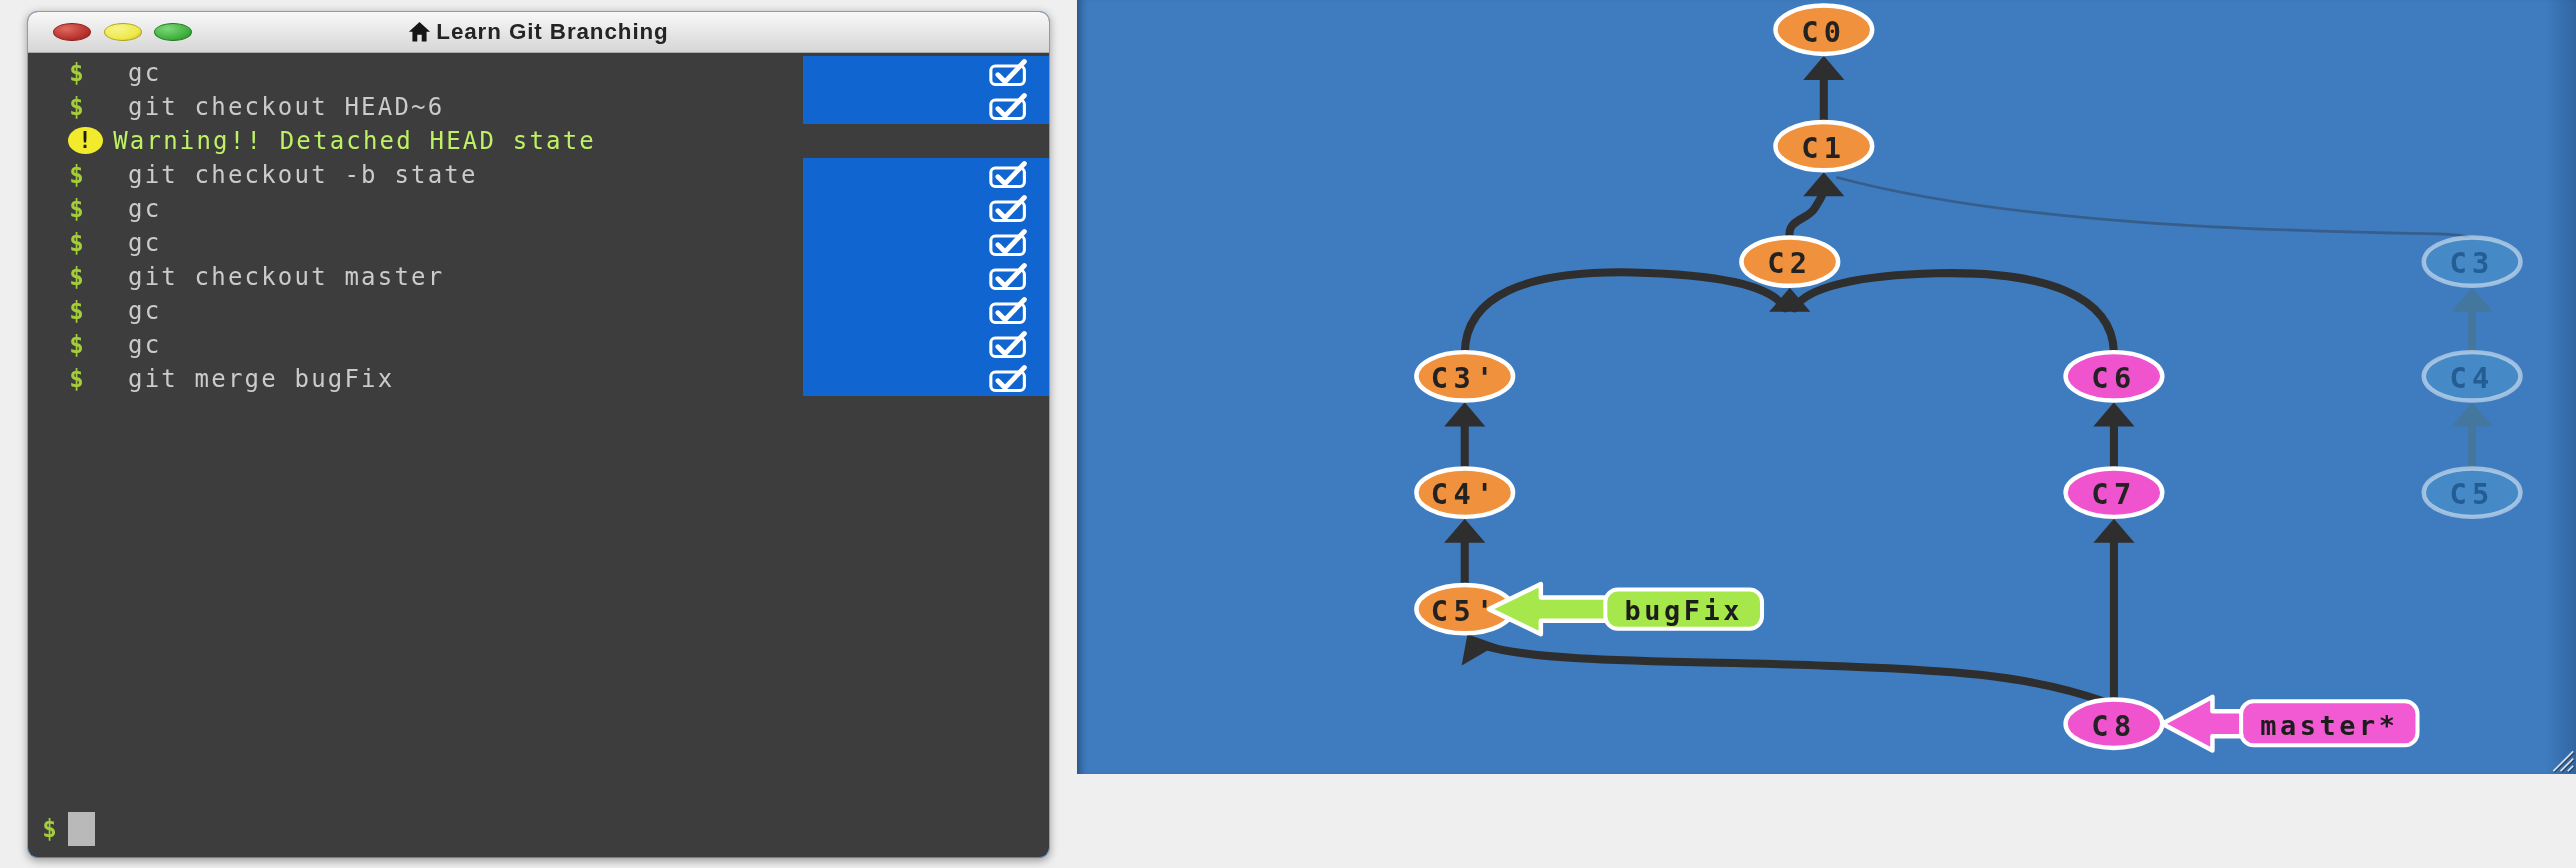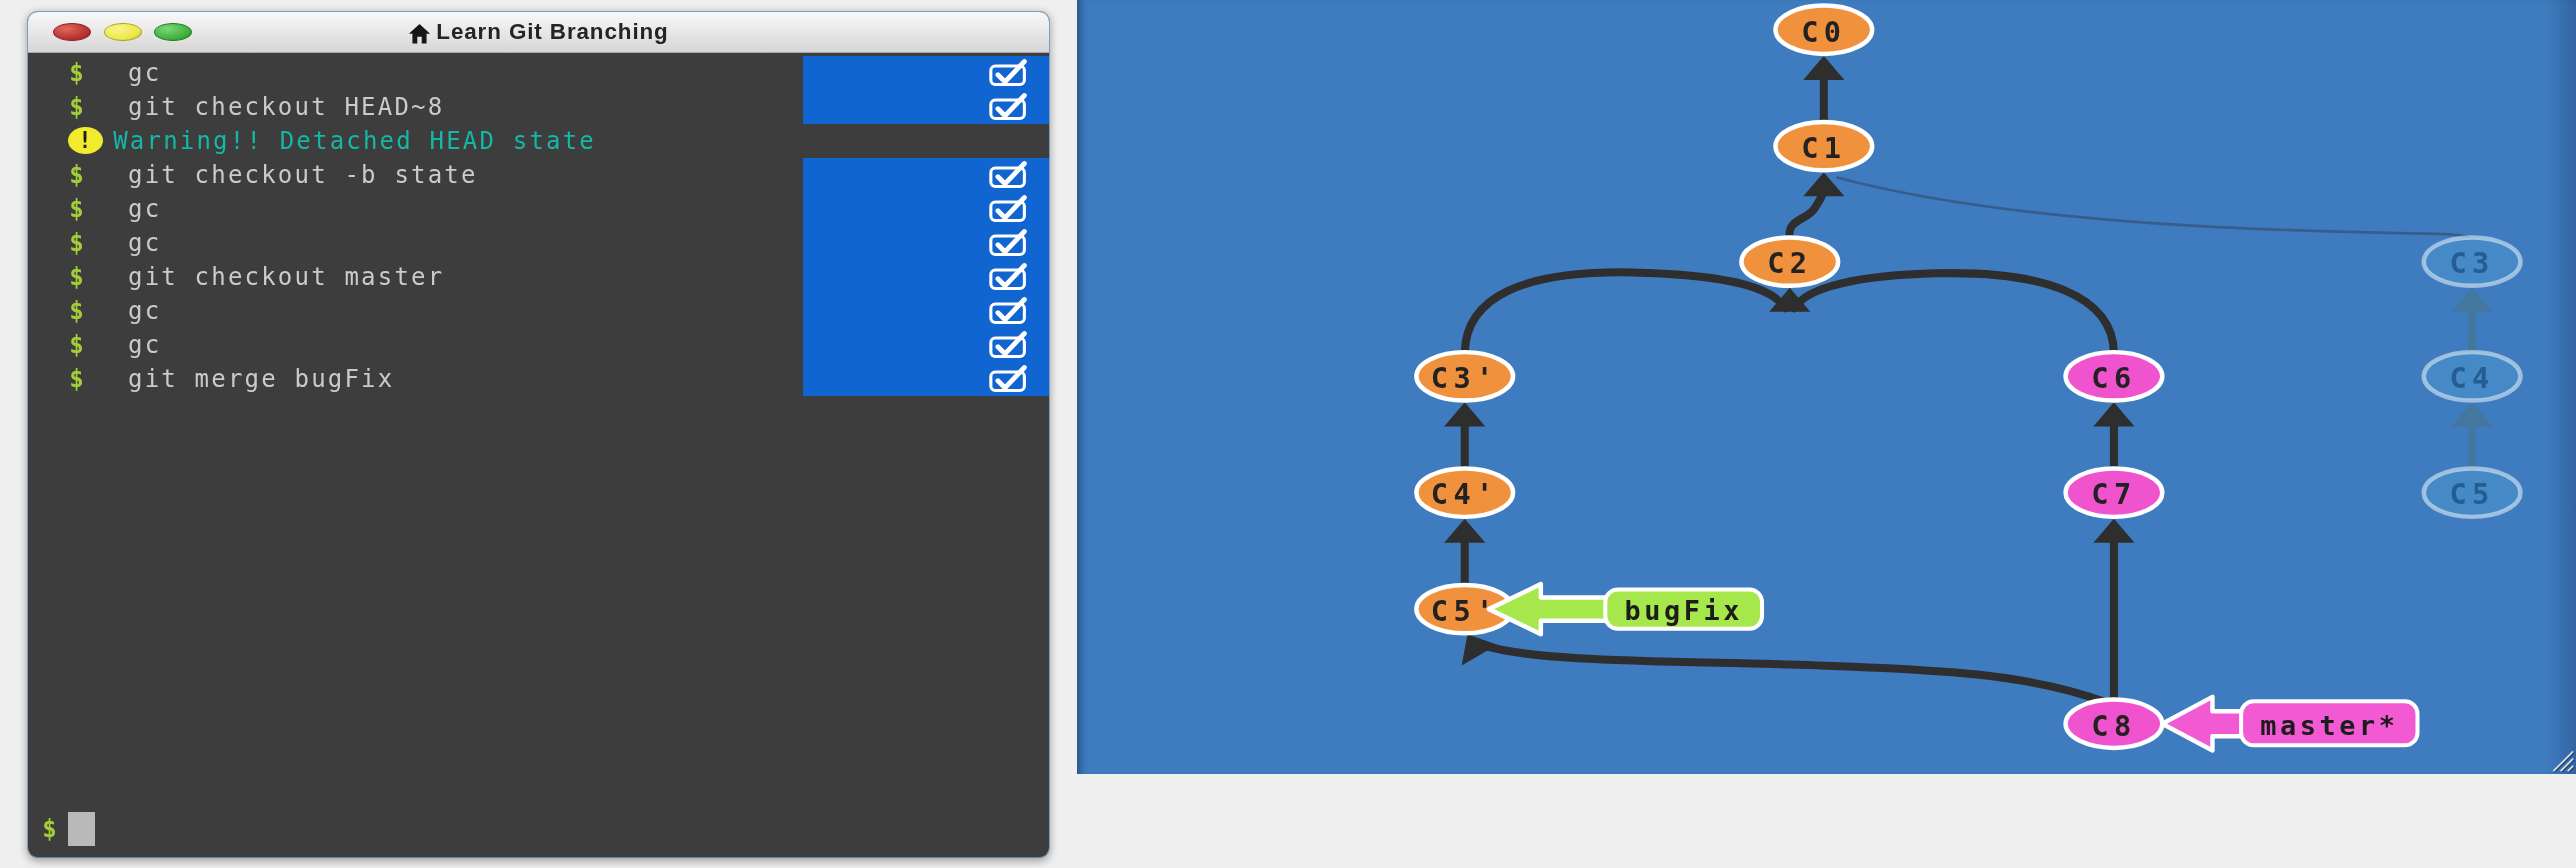--- a/index.html
+++ b/index.html
@@ -16,38 +16,38 @@
   .titlebar{
     height:41px; background:linear-gradient(#F8F8F8,#E9E9E9 45%,#D6D6D6);
     border-bottom:0.9px solid #A9A9A9; position:relative;
     display:flex; align-items:center; justify-content:center;
   }
   .traffic-lights{ position:absolute; left:25px; top:0; height:100%; display:flex; align-items:center; gap:12.5px; }
   .tl{ width:38px; height:18px; border-radius:50%; }
   .tl-close{ background:radial-gradient(ellipse at 35% 30%, #E06A5E, #B5312D 65%, #8E1F1B); border:0.9px solid #8E1F1B; }
   .tl-min{ background:radial-gradient(ellipse at 35% 30%, #F7F48C, #EDE847 65%, #AFA41E); border:0.9px solid #AFA41E; }
   .tl-zoom{ background:radial-gradient(ellipse at 35% 30%, #7BD879, #3FAF3C 65%, #1F7A1F); border:0.9px solid #1F7A1F; }
-  .title{ display:flex; align-items:flex-end; gap:5px; font-family:"Liberation Sans", sans-serif;
+  .title{ display:flex; align-items:center; gap:5px; font-family:"Liberation Sans", sans-serif;
     font-size:22.4px; font-weight:bold; color:#242424; letter-spacing:0.9px; }
   .home-icon{ width:23px; height:21.5px; }
 
   .term-body{ position:relative; height:802px; }
   #term-rows{ padding-top:3.6px; }
   .row{ height:34px; line-height:34px; position:relative; z-index:1;
     font-size:24px; letter-spacing:2.2px; color:#CBCBCB; white-space:pre;padding-left:27px; }
   .dollar{ display:inline-block; width:73px; padding-left:14.3px; color:#A4CE39; font-weight:bold; }
   .cmd-group{ position:relative; }
   .cmd-group::before{ content:""; position:absolute; left:775px; right:0; top:0; bottom:0; background:#1165D0; }
   .checkbox{ position:absolute; right:19.7px; top:50%; transform:translateY(-50%); width:41px; height:30px; }
   .warning-row .wicon{
     display:inline-block; vertical-align:middle; margin:0 10.7px 3.6px 12.5px;
     width:35px; height:27px; border-radius:50%; background:#F2EB2D;
     color:#1d1d1d; font-weight:bold; font-size:22.4px; line-height:27px; text-align:center; letter-spacing:0;
   }
-  .warning-row .wtext{ color:#14b8a6;text-align:center; }
+  .warning-row .wtext{ color:#bef264;text-align:center; }
   .prompt-row{ position:absolute; left:0; bottom:9px; display:flex; align-items:center;
     font-size:24px; letter-spacing:2.2px; }
   .prompt-row .dollar{ width:auto; }
   .cursor-block{ width:27px; height:34px; background:#B9B9B9; margin-left:9px; }
 
   
   .canvas{
     position:absolute; left:1077px; top:0; width:1499px; height:774px;
     background:#3E7CBF;
     box-shadow: inset 9px 0 9px -6.3px rgba(0,0,20,.40);
@@ -74,21 +74,21 @@
       <span>Learn Git Branching</span>
     </div>
   </div>
   <div class="term-body">
     <div id="term-rows">
         <div class="cmd-group">
           <div class="row cmd-row"><span class="dollar">$</span><span class="cmd">gc</span><svg viewBox="0 0 46 34" class="checkbox">
               <rect x="3" y="9" width="38" height="21" rx="5" fill="none" stroke="#FFFFFF" stroke-width="3.5"></rect>
               <path d="M 11 19 L 19 27 L 41 4" fill="none" stroke="#FFFFFF" stroke-width="5.5" stroke-linecap="round" stroke-linejoin="round"></path>
             </svg></div>
-          <div class="row cmd-row"><span class="dollar">$</span><span class="cmd">git checkout HEAD~8</span><svg viewBox="0 0 46 34" class="checkbox">
+          <div class="row cmd-row"><span class="dollar">$</span><span class="cmd">git checkout HEAD~6</span><svg viewBox="0 0 46 34" class="checkbox">
               <rect x="3" y="9" width="38" height="21" rx="5" fill="none" stroke="#FFFFFF" stroke-width="3.5"></rect>
               <path d="M 11 19 L 19 27 L 41 4" fill="none" stroke="#FFFFFF" stroke-width="5.5" stroke-linecap="round" stroke-linejoin="round"></path>
             </svg></div>
         </div>
         <div class="row warning-row"><span class="wicon">!</span><span class="wtext">Warning!! Detached HEAD state</span></div>
         <div class="cmd-group">
           <div class="row cmd-row"><span class="dollar">$</span><span class="cmd">git checkout -b state</span><svg viewBox="0 0 46 34" class="checkbox">
               <rect x="3" y="9" width="38" height="21" rx="5" fill="none" stroke="#FFFFFF" stroke-width="3.5"></rect>
               <path d="M 11 19 L 19 27 L 41 4" fill="none" stroke="#FFFFFF" stroke-width="5.5" stroke-linecap="round" stroke-linejoin="round"></path>
             </svg></div>

